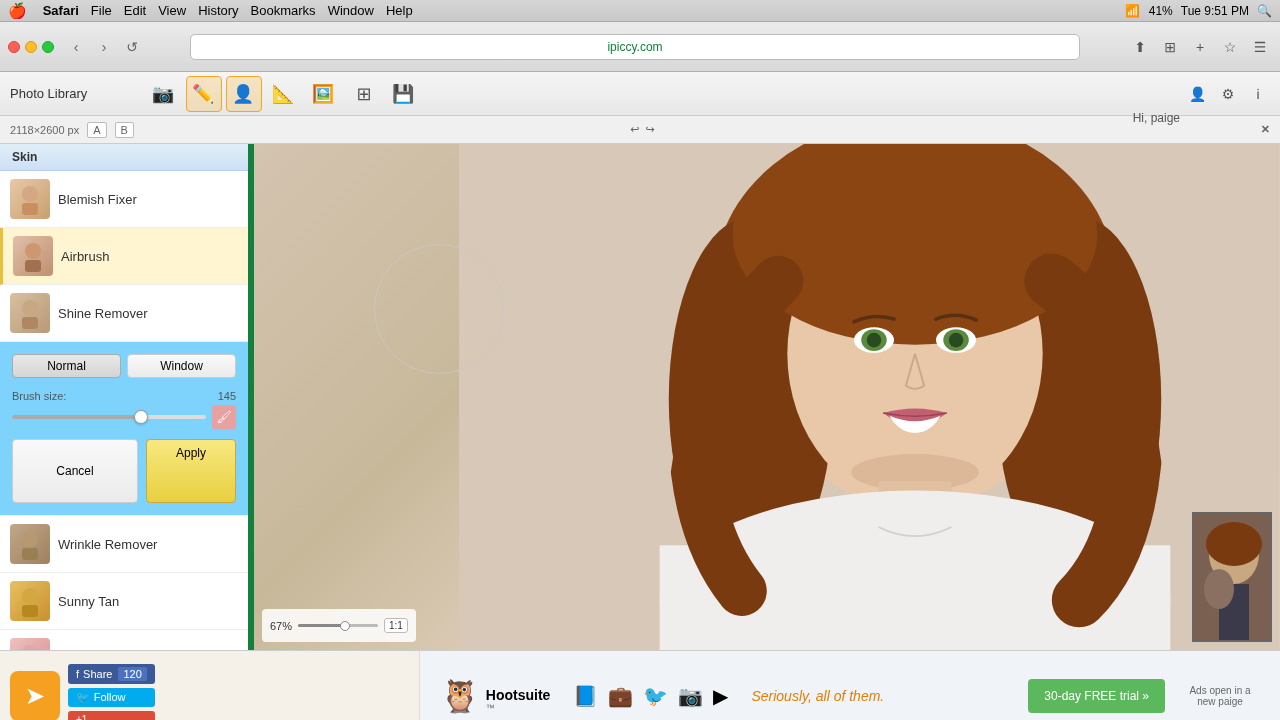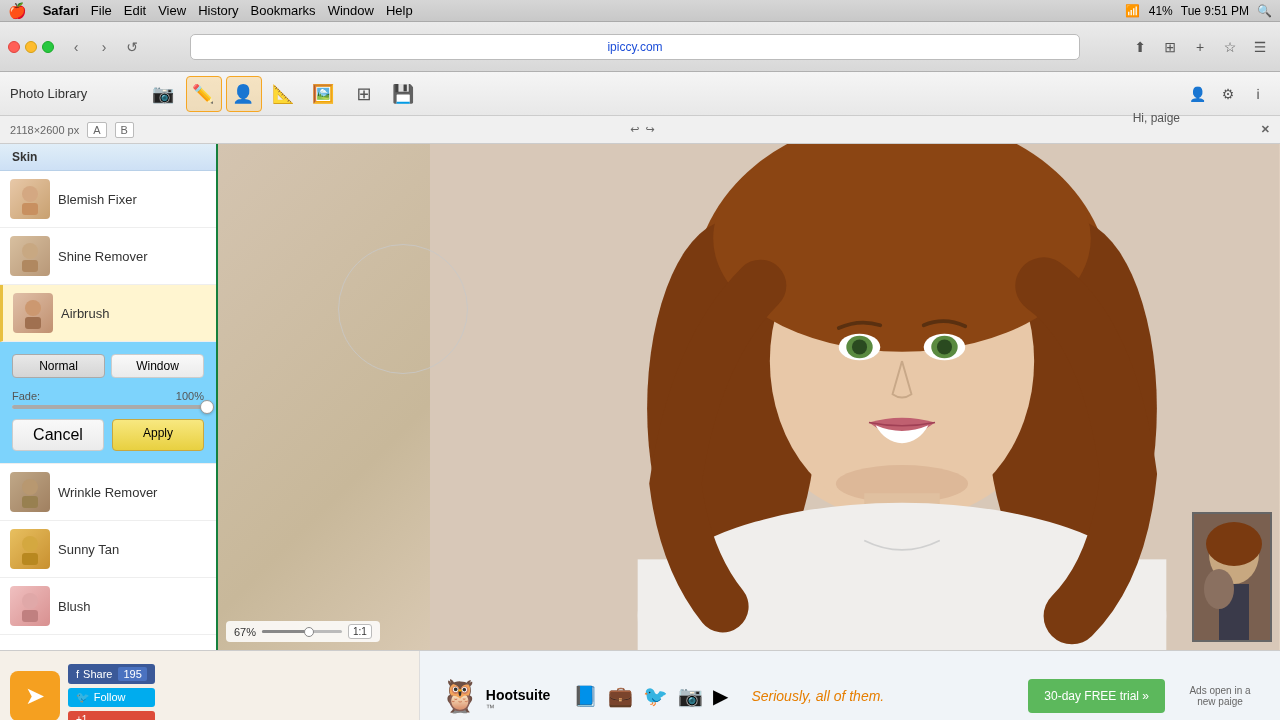--- a/index.html
+++ b/index.html
@@ -40,21 +40,21 @@
     .address-bar {
       flex: 1;
       height: 26px;
       background: white;
       border: 1px solid #bbb;
       border-radius: 5px;
       display: flex;
       align-items: center;
       justify-content: center;
       font-size: 12px;
-      color: #1d4ed8;
+      color: #15803d;
       margin: 0 40px;
     }
     .browser-right { display: flex; align-items: center; gap: 6px; margin-left: auto; }
     .browser-icon-btn { width: 24px; height: 24px; display: flex; align-items: center; justify-content: center; font-size: 14px; color: #555; cursor: pointer; }
 
     
     .app-toolbar {
       height: 44px;
       background: linear-gradient(to bottom, #f5f5f5, #e8e8e8);
       border-bottom: 1px solid #ccc;
@@ -97,23 +97,23 @@
       align-items: center;
       padding: 0 10px;
       gap: 8px;
       font-size: 11px;
       color: #666;
     }
     .sub-toolbar-right { margin-left: auto; display: flex; gap: 6px; }
 
     
     .sidebar {
-      width: 218px;
+      width: 254px;
       background: white;
-      border-right: 2px solid #15803d;
+      border-right: 6px solid #15803d;
       overflow-y: auto;
       flex-shrink: 0;
     }
     .section-header {
       padding: 6px 12px;
       font-size: 12px;
       font-weight: 600;
       color: #333;
       background: linear-gradient(to bottom, #e0eef8, #cde0f5);
       border-bottom: 1px solid #b8d0e8;
@@ -162,23 +162,23 @@
     .slider-fill { height: 100%; background: #aaa; border-radius: 2px; }
     .slider-thumb {
       width: 14px; height: 14px; background: white;
       border: 1px solid #999; border-radius: 50%;
       position: absolute; top: -5px; cursor: pointer;
       box-shadow: 0 1px 3px rgba(0,0,0,0.2);
     }
     .brush-icon { width: 24px; height: 24px; background: #e8a0a0; border-radius: 3px; display: flex; align-items: center; justify-content: center; color: white; font-size: 12px; }
     .action-buttons { display: flex; gap: 8px; margin-top: 10px; }
     .cancel-btn {
-      flex: 1; padding: 6px; border: 1px solid #ccc; border-radius: 4px;
+      flex: 1; padding: 24px; border: 1px solid #ccc; border-radius: 4px;
       background: linear-gradient(to bottom, #f9f9f9, #ebebeb);
-      font-size: 16px; cursor: pointer; text-align: center;
+      font-size: 12px; cursor: pointer; text-align: center;
     }
     .apply-btn {
       flex: 1; padding: 6px; border: 1px solid #c8a840; border-radius: 4px;
       background: linear-gradient(to bottom, #f8e880, #e8d040);
       font-size: 12px; cursor: pointer; text-align: center; font-weight: 500;
     }
 
     
     .canvas-area {
       flex: 1;
@@ -210,21 +210,21 @@
       border: 2px solid #666;
       overflow: hidden;
     }
 
     
     .zoom-bar {
       position: absolute;
       bottom: 8px; left: 8px;
       display: flex; align-items: center; gap: 6px;
       background: rgba(255,255,255,0.85);
-      padding: 3px 8px; border-radius: 4px;
+      padding: 9px 8px; border-radius: 4px;
       font-size: 11px; color: #333;
     }
     .zoom-slider { width: 80px; height: 3px; background: #bbb; position: relative; border-radius: 2px; }
     .zoom-fill { width: 55%; height: 100%; background: #888; border-radius: 2px; }
     .zoom-thumb { width: 10px; height: 10px; background: white; border: 1px solid #888; border-radius: 50%; position: absolute; top: -3.5px; left: 53%; cursor: pointer; }
     .ratio-btn { padding: 1px 4px; border: 1px solid #bbb; border-radius: 3px; font-size: 10px; background: white; cursor: pointer; }
 
     
     .ad-bar {
       height: 90px;
@@ -353,53 +353,56 @@
     <div class="sidebar-item">
       <div class="avatar" style="background: linear-gradient(135deg, #e8c8a8, #c8a070);">
         <svg width="36" height="36" viewBox="0 0 36 36">
             <circle cx="18" cy="13" r="8" fill="#d4a882"></circle>
             <rect x="10" y="22" width="16" height="12" rx="3" fill="#c89060"></rect>
           </svg>
       </div>
       <span class="item-name">Blemish Fixer</span>
     </div>
 
+    <div class="sidebar-item active" style="background: #fff5d0; border-left: 3px solid #e8c040;">
+      <div class="avatar" style="background: linear-gradient(135deg, #e0c0a8, #c09070);">
+        <svg width="36" height="36" viewBox="0 0 36 36">
+            <circle cx="18" cy="13" r="8" fill="#cc9870"></circle>
+            <rect x="10" y="22" width="16" height="12" rx="3" fill="#a07050"></rect>
+          </svg>
+      </div>
+      <span class="item-name">Airbrush</span>
+    </div>
+
     <div class="sidebar-item">
       <div class="avatar" style="background: linear-gradient(135deg, #d8c0a0, #b89878);">
         <svg width="36" height="36" viewBox="0 0 36 36">
             <circle cx="18" cy="13" r="8" fill="#c8a882"></circle>
             <rect x="10" y="22" width="16" height="12" rx="3" fill="#b08860"></rect>
           </svg>
       </div>
       <span class="item-name">Shine Remover</span>
     </div>
 
-    <div class="sidebar-item active" style="background: #fff5d0; border-left: 3px solid #e8c040;">
-      <div class="avatar" style="background: linear-gradient(135deg, #e0c0a8, #c09070);">
-        <svg width="36" height="36" viewBox="0 0 36 36">
-            <circle cx="18" cy="13" r="8" fill="#cc9870"></circle>
-            <rect x="10" y="22" width="16" height="12" rx="3" fill="#a07050"></rect>
-          </svg>
-      </div>
-      <span class="item-name">Airbrush</span>
-    </div>
-
     <div class="airbrush-panel">
       <div class="mode-buttons">
         <div class="mode-btn selected">Normal</div>
         <div class="mode-btn">Window</div>
       </div>
       <div class="slider-row">
         <div class="slider-label">
-          <span>Fade:</span>
-          <span>100%</span>
+          <span>Brush size:</span>
+          <span>145</span>
         </div>
-        <div class="slider-track">
-          <div class="slider-fill" style="width:100%"></div>
-          <div class="slider-thumb" style="left:98%"></div>
+        <div style="display:flex; align-items:center; gap:6px;">
+          <div class="slider-track" style="flex:1; position:relative;">
+            <div class="slider-fill" style="width:65%"></div>
+            <div class="slider-thumb" style="left:63%"></div>
+          </div>
+          <div class="brush-icon">🖌</div>
         </div>
       </div>
       <div class="action-buttons">
         <div class="cancel-btn">Cancel</div>
         <div class="apply-btn">Apply</div>
       </div>
     </div>
 
     <div class="sidebar-item">
       <div class="avatar" style="background: linear-gradient(135deg, #c0a888, #a08060);">
@@ -506,21 +509,21 @@
   </div>
 </div>
 
 <div class="ad-bar">
   <div class="ad-left">
     <div class="ad-arrow-icon">➤</div>
     <div class="fb-share-area">
       <div class="fb-btn">
         <span>f</span>
           <span>Share</span>
-          <span style="background:#4a72c0; padding: 1px 5px; margin-left: 2px; border-radius: 2px;">195</span>
+          <span style="background:#4a72c0; padding: 1px 5px; margin-left: 2px; border-radius: 2px;">120</span>
       </div>
       <div class="follow-btn">
         <span>🐦</span>
           <span>Follow</span>
       </div>
       <div class="gplus-btn">
         <span>+1</span>
       </div>
     </div>
   </div>

